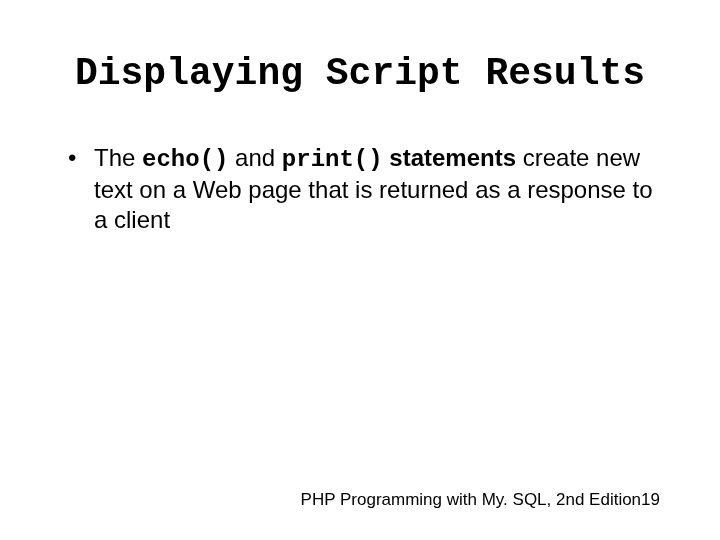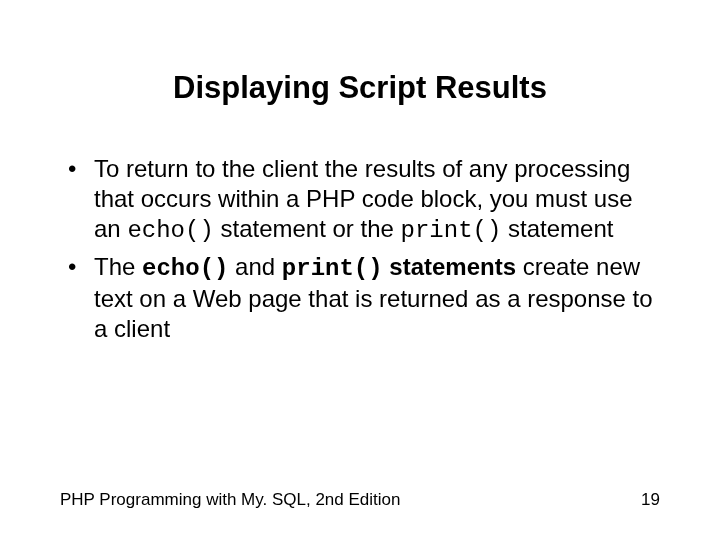--- a/index.html
+++ b/index.html
@@ -1,37 +1,34 @@
 <!DOCTYPE html>
 <html><head>
 <meta charset="utf-8">
 <style>
   * { margin: 0; padding: 0; box-sizing: border-box; }
   html, body { width: 720px; height: 540px; background: #fff; font-family: Arial, Helvetica, sans-serif; color: #000; }
   .slide { width: 720px; height: 540px; position: relative; padding: 40px 60px 0 60px; }
-  .title { font-size: 31px; font-weight: bold; text-align: center; margin-top: 30px; margin-bottom: 48px; }
+  .title { font-size: 38px; font-weight: bold; text-align: center; margin-top: 12px; margin-bottom: 48px; font-family: Liberation Mono, monospace; }
   .body { font-size: 24px; line-height: 1.25; }
   ul { list-style: none; padding-left: 0; }
   li { position: relative; padding-left: 34px; margin-bottom: 6px; }
   li::before { content: "•"; position: absolute; left: 8px; top: 0; font-size: 24px; }
   .code { font-family: "Courier New", Courier, monospace; }
   .bold { font-weight: bold; }
-  .footer { position: absolute; bottom: 30px; left: 60px; right: 60px; font-size: 17px; display: flex; justify-content: space-between; }
+  .footer { position: absolute; bottom: 30px; left: 60px; right: 60px; font-size: 17px; display: flex; justify-content: flex-end; }
 </style>
 </head>
 <body>
 
 <div class="slide">
   <h1 class="title">Displaying Script Results</h1>
 
   <div class="body">
     <ul>
-      <li>
-        <span>To return to the client the results of any processing that occurs within a PHP code block, you must use an </span><span class="code">echo()</span><span> statement or the </span><span class="code">print()</span><span> statement</span>
-      </li>
       <li>
         <span>The </span><span class="code bold">echo()</span><span> and </span><span class="code bold">print()</span><span class="bold"> statements</span><span> create new text on a Web page that is returned as a response to a client</span>
       </li>
     </ul>
   </div>
 
   <div class="footer">
     <span>PHP Programming with My. SQL, 2nd Edition</span>
     <span>19</span>
   </div>

